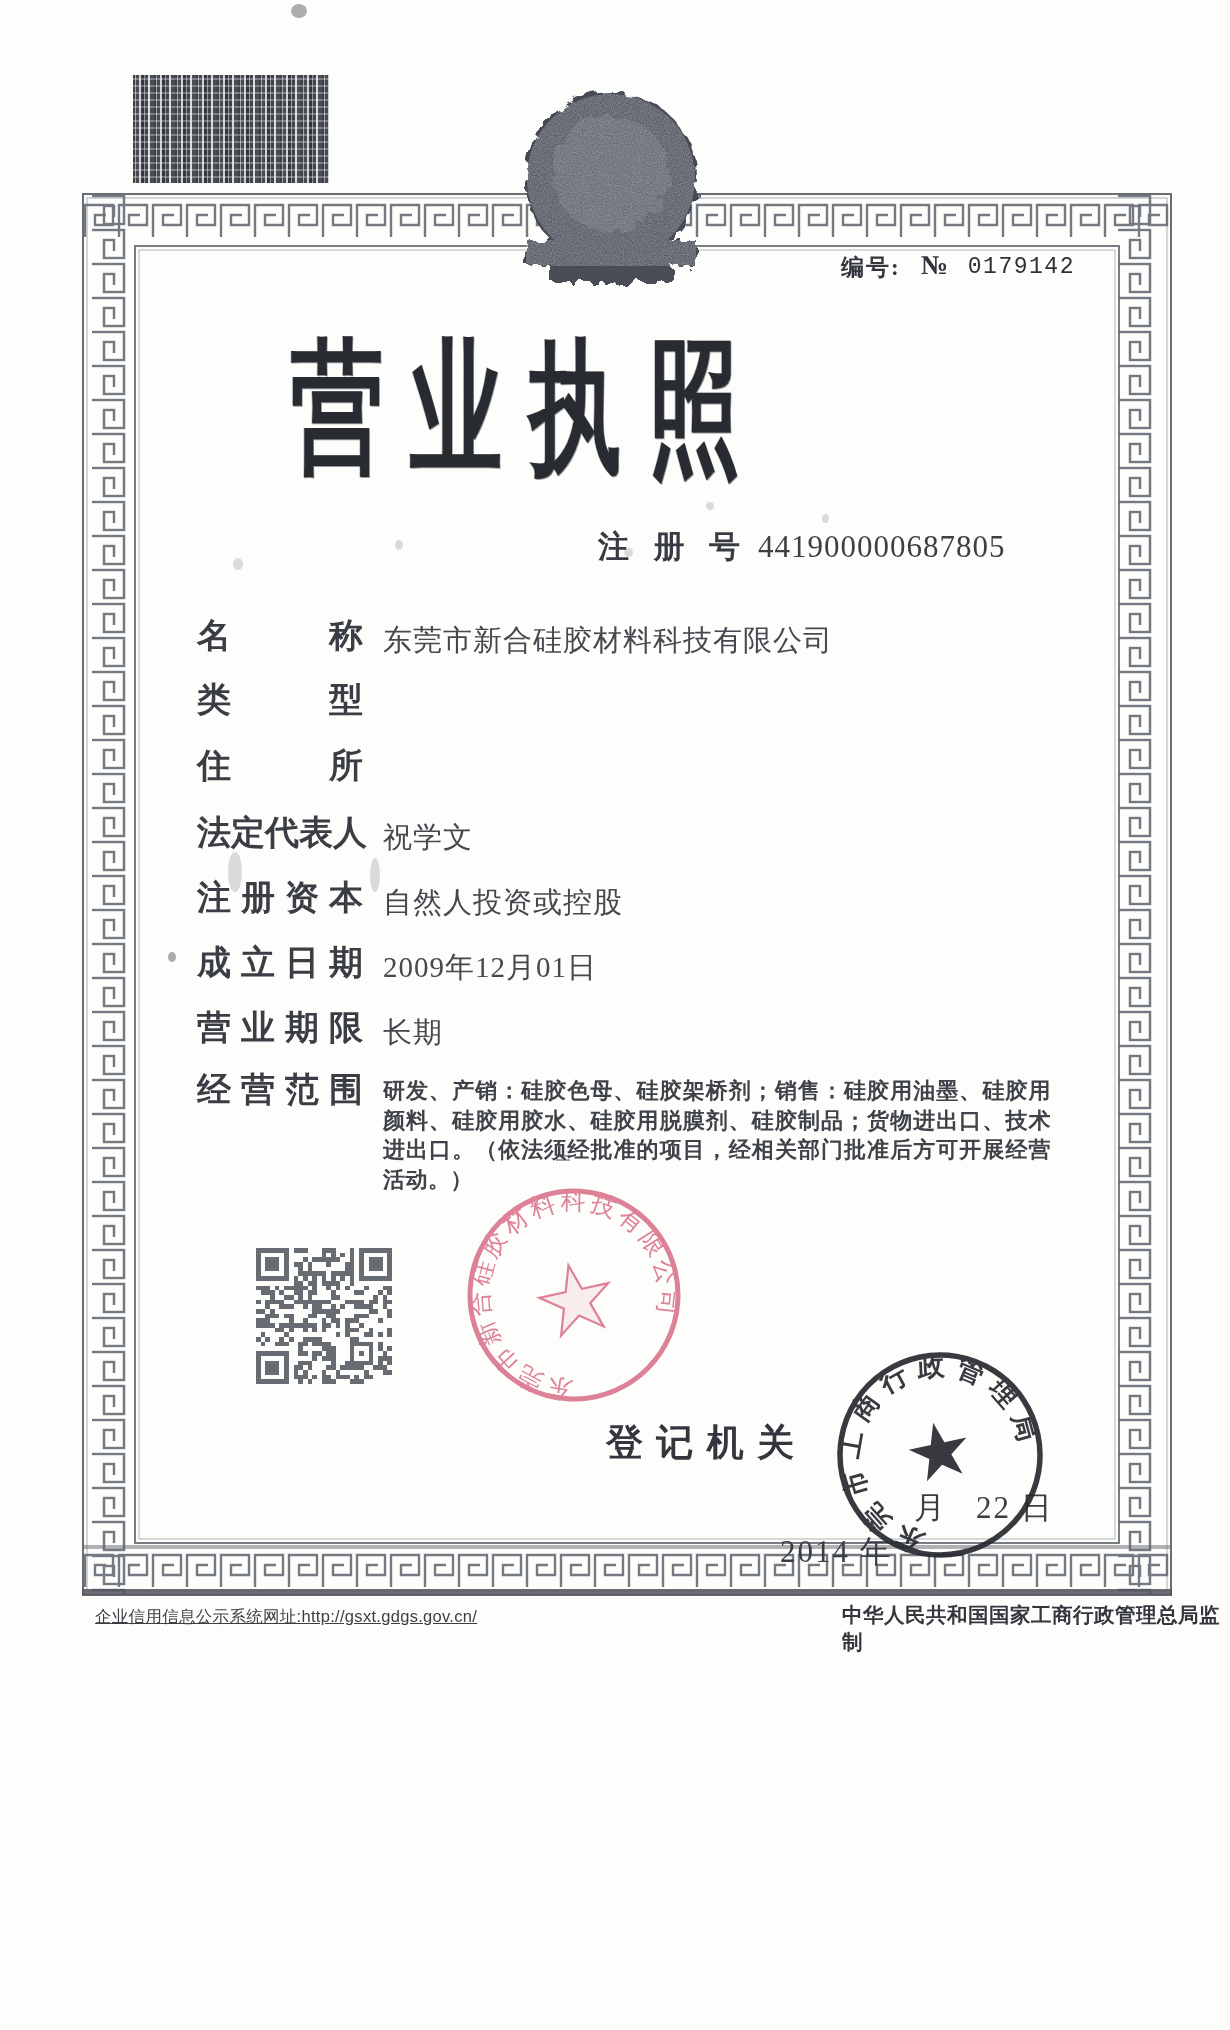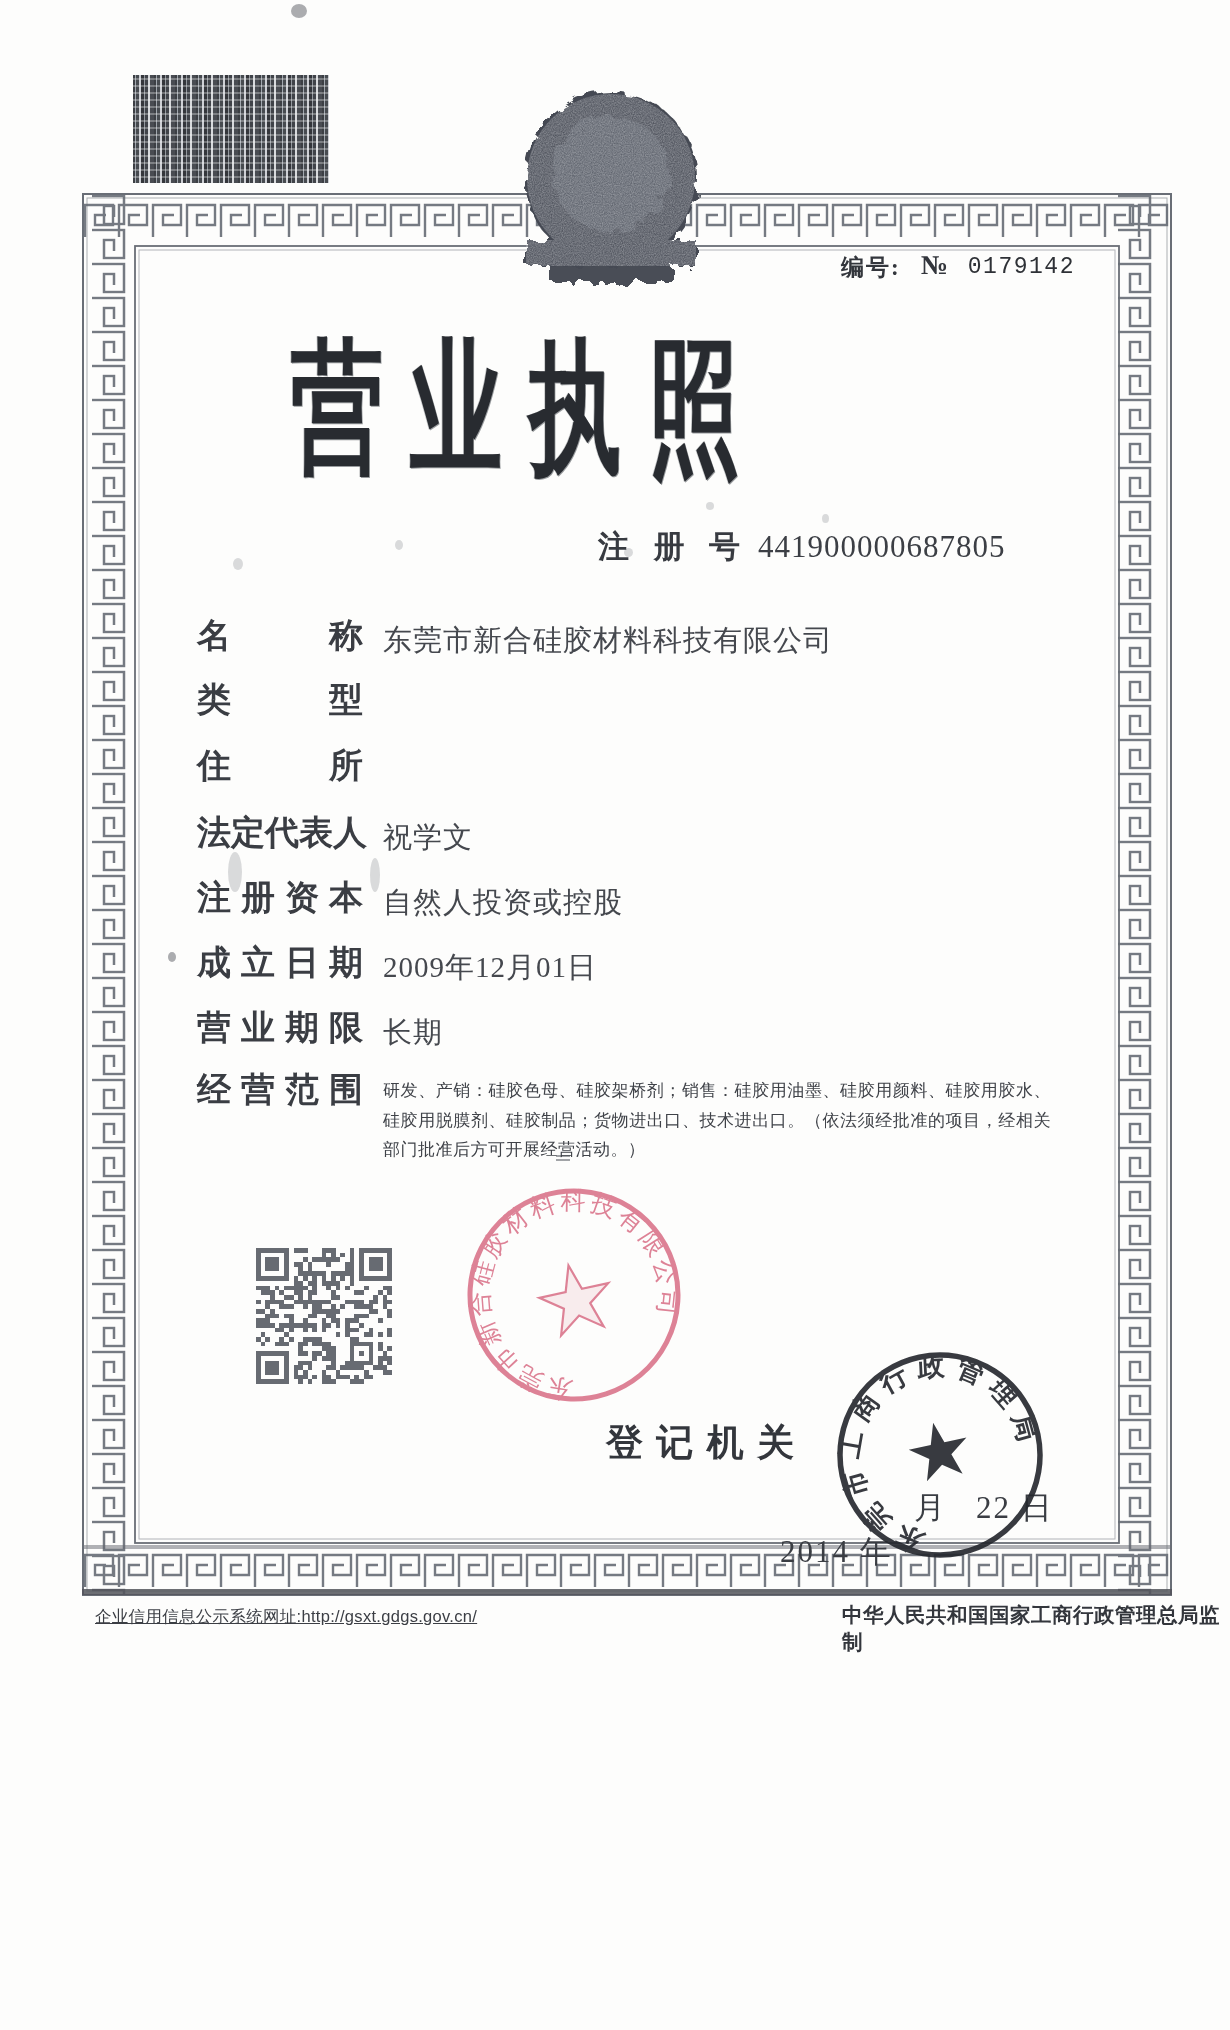--- a/index.html
+++ b/index.html
@@ -39,22 +39,22 @@
               font:600 31px/1.1 "Liberation Serif",serif;color:#383b41;}
   .regno .val{margin-left:18px;font:400 31px/1.1 "Liberation Serif",serif;
               letter-spacing:1px;color:#3c3f45;}
 
   
   .row{position:absolute;left:197px;display:flex;align-items:flex-start;z-index:3;}
   .row .lbl{width:166px;flex-shrink:0;display:flex;justify-content:space-between;
             font:600 34px/1.05 "Liberation Serif",serif;color:#3a3d43;}
   .row .val{margin:5px 0 0 20px;font:400 29px/1.2 "Liberation Serif",serif;
             color:#45484e;letter-spacing:1px;max-width:690px;}
-  .row .val.scope{font-size:17px;line-height:29.5px;margin-top:4px;width:668px;
-            text-align:justify;letter-spacing:.5px;color:#3f4248;}
+  .row .val.scope{font-size:22px;line-height:29.5px;margin-top:4px;width:668px;
+            text-align:justify;letter-spacing:.5px;color:#3f4248;font-weight:bold;}
   .r0{top:618px}.r1{top:682px}.r2{top:748px}.r3{top:815px}
   .r4{top:880px}.r5{top:945px}.r6{top:1010px}.r7{top:1072px}
 
   
   .qr{left:256px;top:1248px;width:136px;height:136px;z-index:3;opacity:.85;}
 
   
   .seal-red{left:461px;top:1182px;z-index:5;}
   .seal-black{left:832px;top:1347px;z-index:6;}
 

